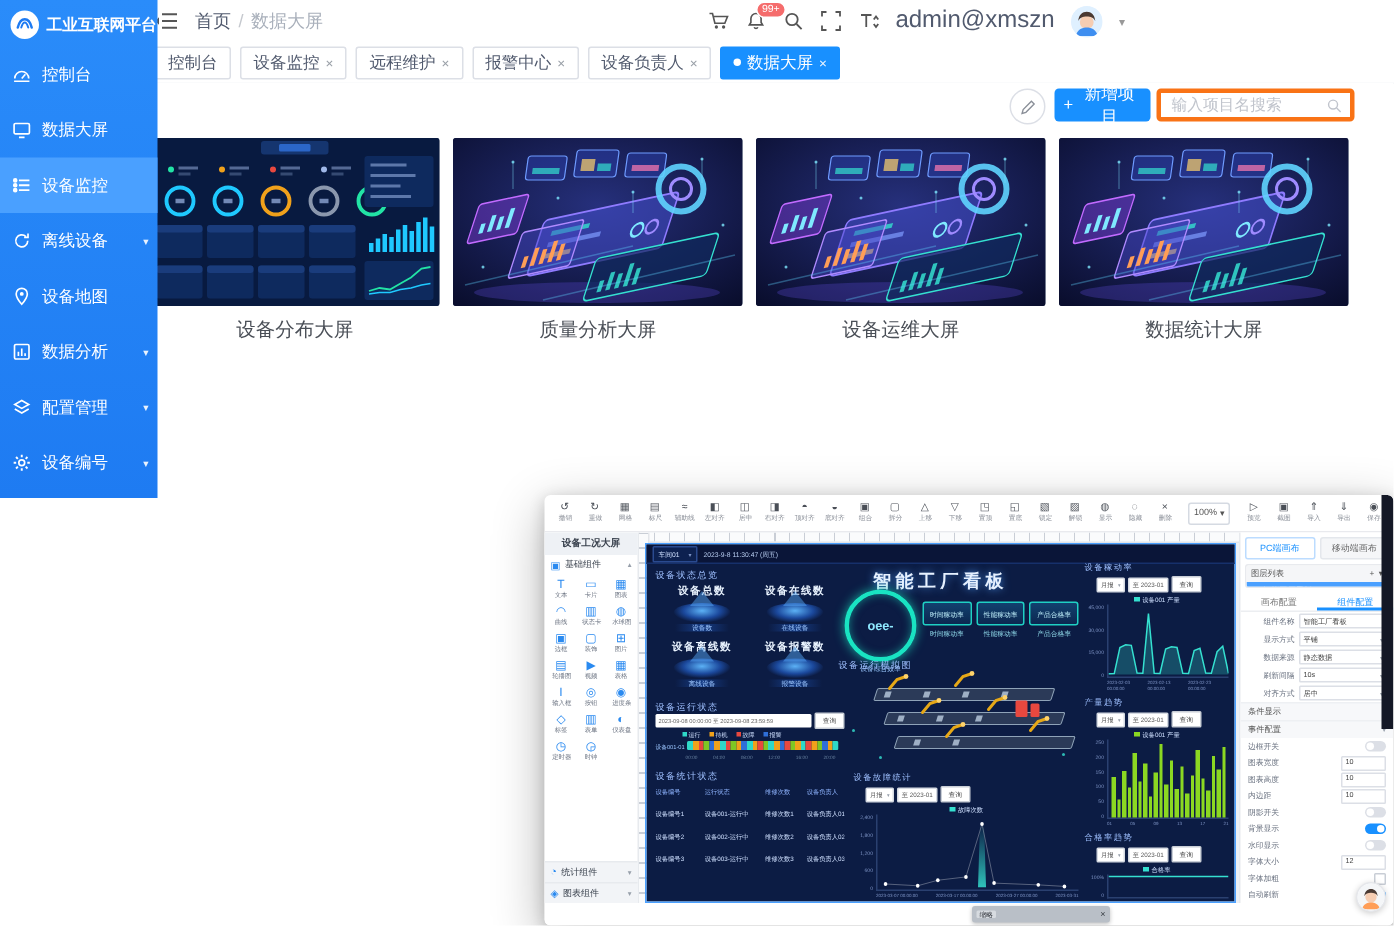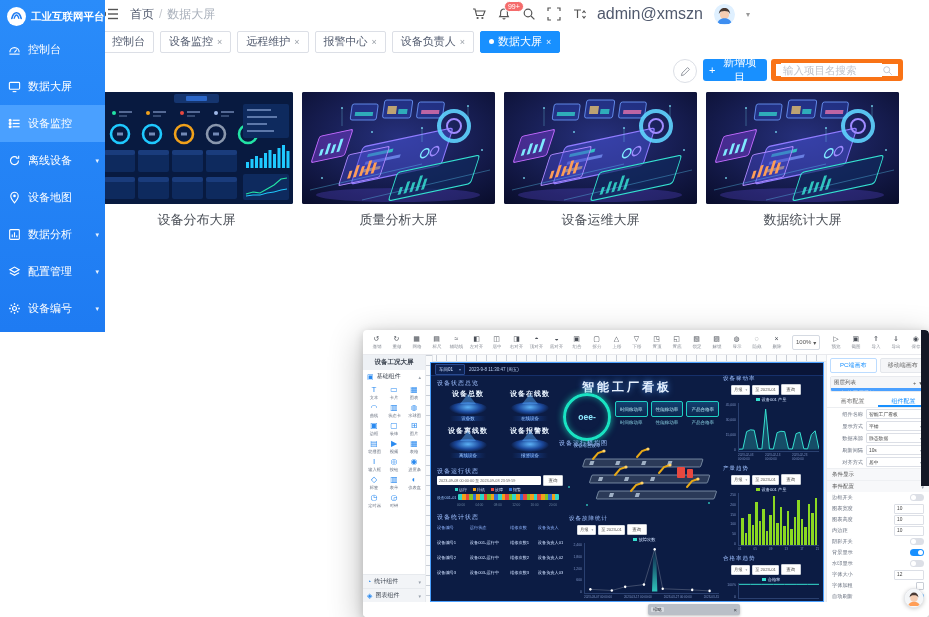--- a/index.html
+++ b/index.html
@@ -42,21 +42,21 @@
   .tab.active{background:#1890ff;border-color:#1890ff;color:#fff}
   .tab.active .x{color:#eaf4ff}
   .tab .dot{width:5px;height:5px;border-radius:50%;background:#fff}
 
   .content{position:absolute;left:95px;top:55px;width:834px;height:277px;background:#fff}
   .ctrl-row{position:absolute;left:0;top:3px;width:100%;height:26px}
   .circle-btn{position:absolute;left:578px;top:1px;width:22px;height:22px;border-radius:50%;
               border:1px solid #dcdfe6;display:flex;align-items:center;justify-content:center;background:#fff;cursor:pointer}
   .btn-primary{position:absolute;left:608px;top:1px;width:64px;height:22px;border:none;border-radius:3px;
                background:#1890ff;color:#fff;font-size:11px;display:flex;align-items:center;justify-content:center;gap:3px;cursor:pointer}
-  .search-box{position:absolute;left:676px;top:1px;width:132px;height:22px;border:5px solid #f97316;border-radius:3px;
+  .search-box{position:absolute;left:676px;top:1px;width:132px;height:22px;border:3px solid #f97316;border-radius:3px;
               background:#fff;display:flex;align-items:center;box-sizing:border-box;padding:0 5px}
   .search-box input{border:none;outline:none;flex:1;font-size:10.5px;color:#606266;min-width:0;font-family:inherit}
   .search-box input::placeholder{color:#c0c4cc}
 
   .cards{position:absolute;left:5px;top:37px;display:flex;gap:9px}
   .card{width:193px;cursor:pointer}
   .thumb{width:193px;height:112px;border-radius:2px;overflow:hidden;background:#0a1a3e}
   .card-title{text-align:center;font-size:13px;color:#4a4f57;padding-top:7px}
 
   

